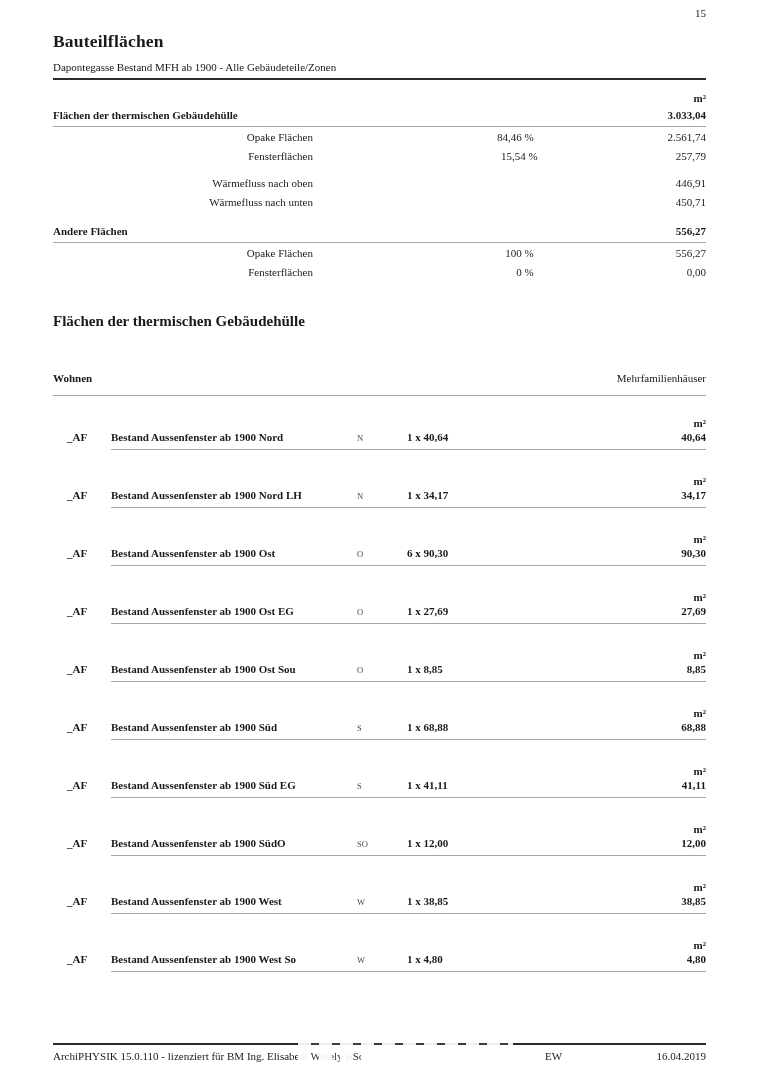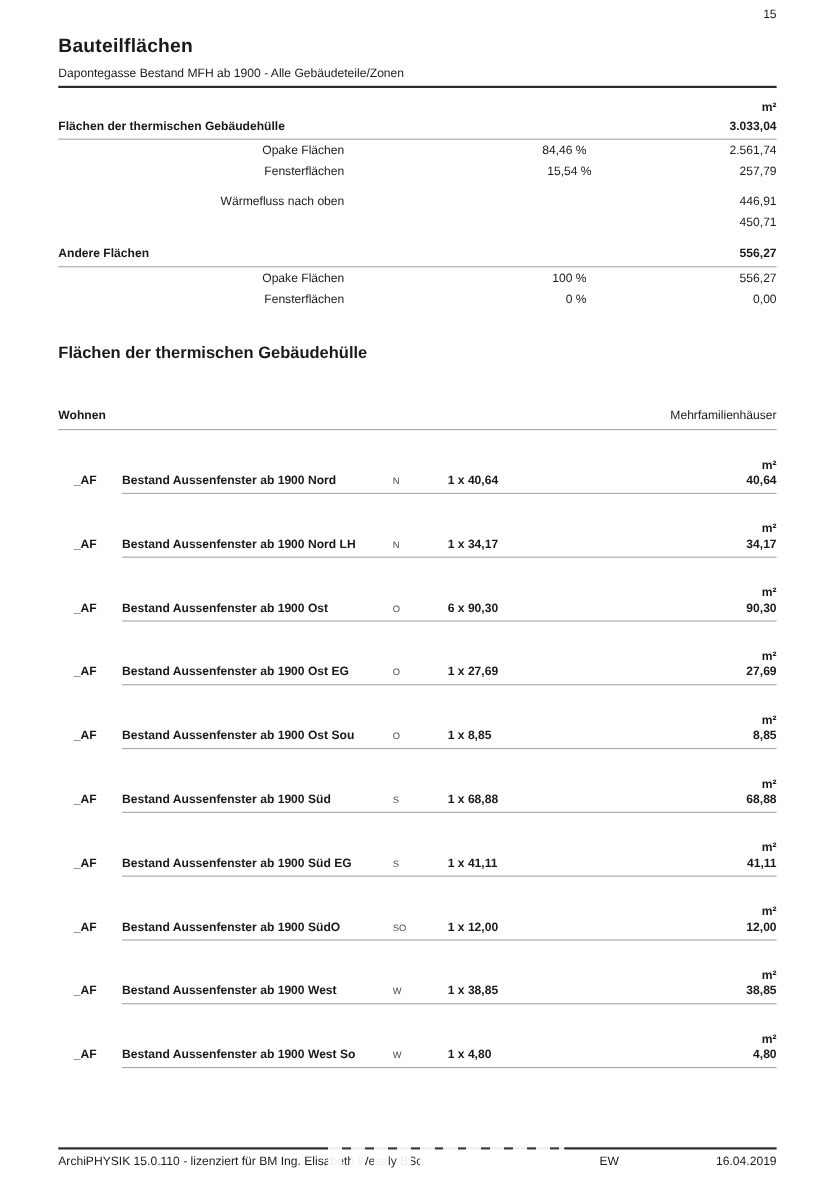--- a/index.html
+++ b/index.html
@@ -1,21 +1,21 @@
 <!DOCTYPE html>
 <html><head>
 <meta charset="utf-8">
 <style>
   html, body { margin: 0; padding: 0; background: #ffffff; }
   .page {
     position: relative;
     width: 763px;
     height: 1080px;
     background: #ffffff;
-    font-family: Liberation Sans, sans-serif;
+    font-family: Liberation Serif, serif;
     color: #1a1a1a;
     overflow: hidden;
   }
   .abs { position: absolute; }
   .content-x { left: 53px; right: 57px; }
 
   
   .page-number { top: 7px; right: 57px; font-size: 11px; }
 
   
@@ -39,21 +39,21 @@
   .sub-val { text-align: right; }
   .spacer-8 { height: 8px; }
   .spacer-10 { height: 11px; }
 
   
   .section-heading { top: 312px; font-size: 15px; font-weight: bold; line-height: 18px; }
 
   .zone-row {
     top: 371px; display: flex; justify-content: space-between;
     font-size: 11px; line-height: 14px;
-    border-bottom: 1px solid #a6a6a6; padding-bottom: 5px;
+    border-bottom: 1px solid #a6a6a6; padding-bottom: 10px;
   }
   .zone-left { font-weight: bold; }
 
   
   .items { top: 413px; font-size: 11px; }
   .item { height: 58px; box-sizing: border-box; padding-top: 4px; }
   .item-unit { text-align: right; font-weight: bold; line-height: 13px; }
   .item-row { display: flex; align-items: baseline; line-height: 15px; }
   .item-code { width: 58px; padding-left: 14px; box-sizing: border-box; font-weight: bold; }
   .item-name { width: 246px; font-weight: bold; white-space: nowrap; overflow: hidden; }
@@ -109,20 +109,21 @@
       <span class="sub-pct">15,54 %</span>
       <span class="sub-val">257,79</span>
     </div>
     <div class="spacer-8"></div>
     <div class="sub-row">
       <span class="sub-label">Wärmefluss nach oben</span>
       <span class="sub-pct"></span>
       <span class="sub-val">446,91</span>
     </div>
     <div class="sub-row">
+      <span class="sub-label">Wärmefluss nach unten</span>
       <span class="sub-pct"></span>
       <span class="sub-val">450,71</span>
     </div>
 
     <div class="spacer-10"></div>
 
     <div class="group-head">
       <span>Andere Flächen</span>
       <span>556,27</span>
     </div>

